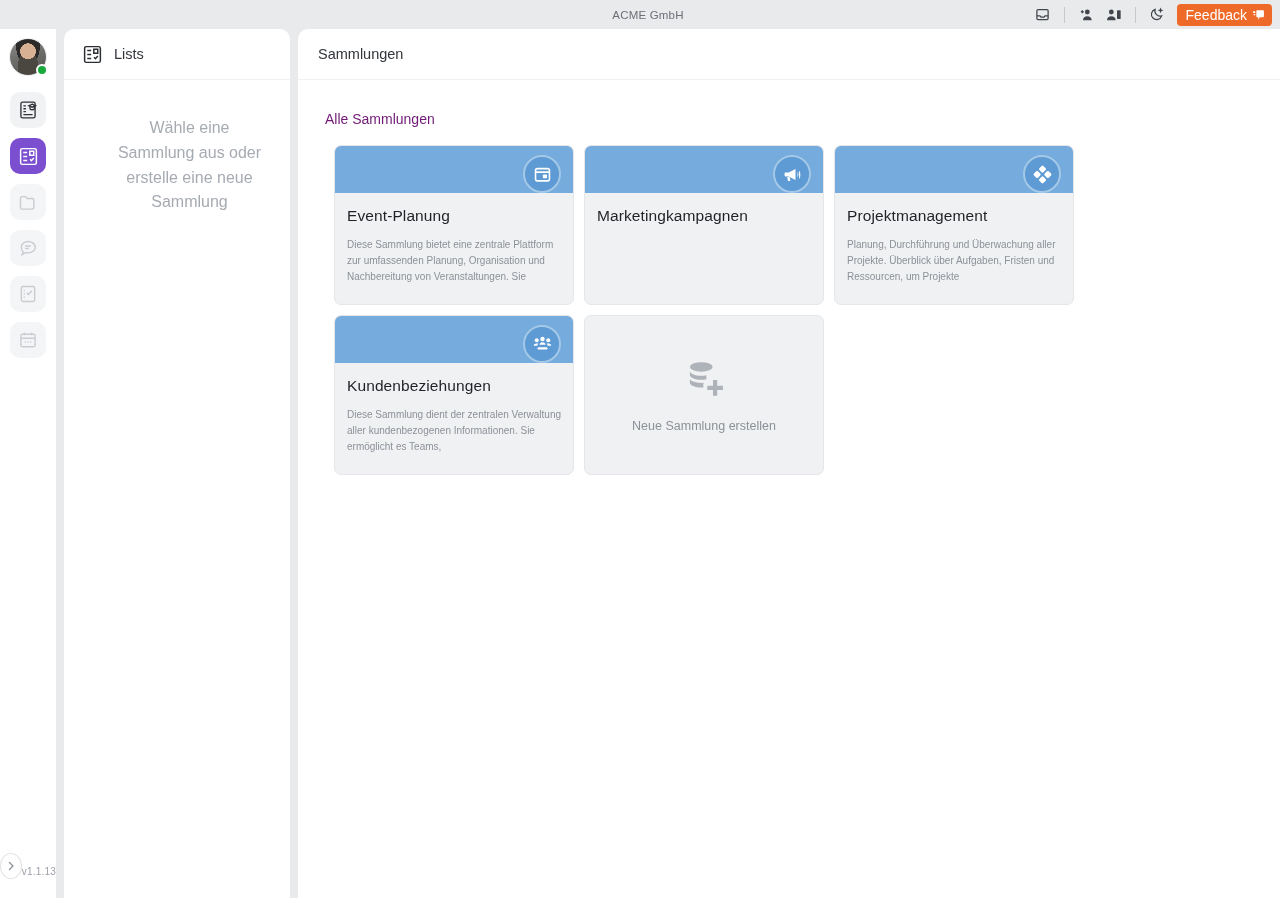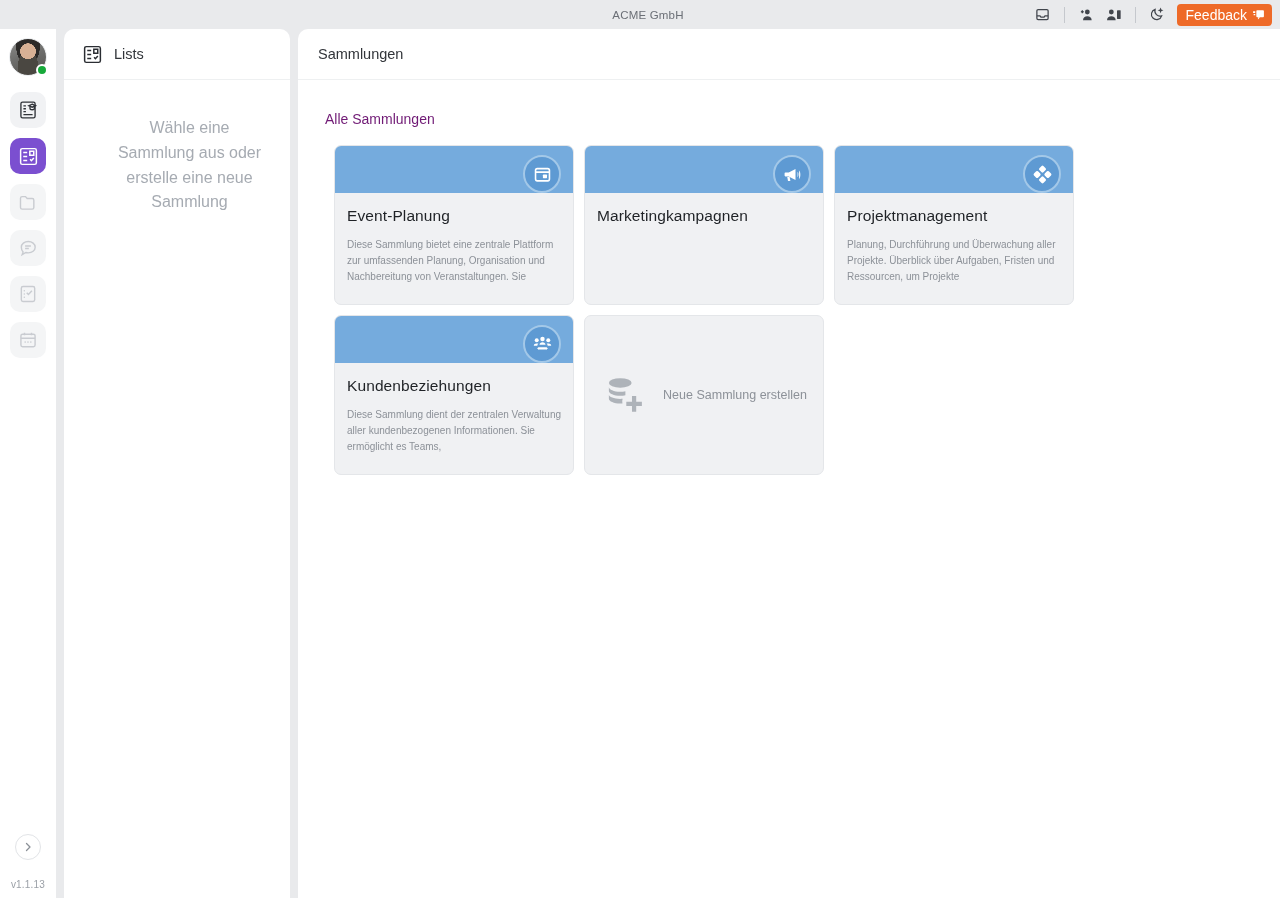--- a/index.html
+++ b/index.html
@@ -67,21 +67,21 @@
   .rail-items { margin-top: 16px; display: flex; flex-direction: column; gap: 10px; }
   .rail-item {
     width: 36px; height: 36px; border-radius: 10px;
     display: flex; align-items: center; justify-content: center;
     background: #f4f5f6; color: #c9ccd1; cursor: pointer;
   }
   .rail-item.dark { color: #2f3237; background: #f1f2f4; }
   .rail-item.active { background: #7b4fd0; color: #ffffff; }
   .rail-bottom {
     position: absolute; bottom: 0; left: 0; width: 56px;
-    display: flex; flex-direction: column; align-items: center;
+    display: flex; flex-direction: row; align-items: center;
   }
   .expand-btn {
     width: 26px; height: 26px; border-radius: 50%;
     border: 1px solid #e2e4e7; background: #fff; color: #8b9097;
     display: flex; align-items: center; justify-content: center;
     cursor: pointer; margin-bottom: 19px;
   }
   .version { font-size: 10px; color: #9ba0a7; margin-bottom: 8px; letter-spacing: .2px; }
 
   
@@ -145,21 +145,21 @@
     font-size: 15.5px; color: #1f2226; font-weight: 400;
     letter-spacing: .1px;
   }
   .card-desc {
     margin: 12px 12px 0 12px;
     font-size: 10px; line-height: 1.62; color: #8c9198;
   }
   .card-new {
     width: 240px; height: 160px;
     background: #f0f1f3; border: 1px solid #e4e6e9; border-radius: 7px;
-    display: flex; flex-direction: row; align-items: center; justify-content: center;
+    display: flex; flex-direction: column; align-items: center; justify-content: center;
     gap: 18px; cursor: pointer;
   }
   .card-new-icon { color: #aeb3b9; display: flex; }
   .card-new-label { font-size: 12.5px; color: #8c9198; }
 </style>
 </head>
 <body>
 
 <div class="topbar">
   <div class="topbar-title">ACME GmbH</div>

